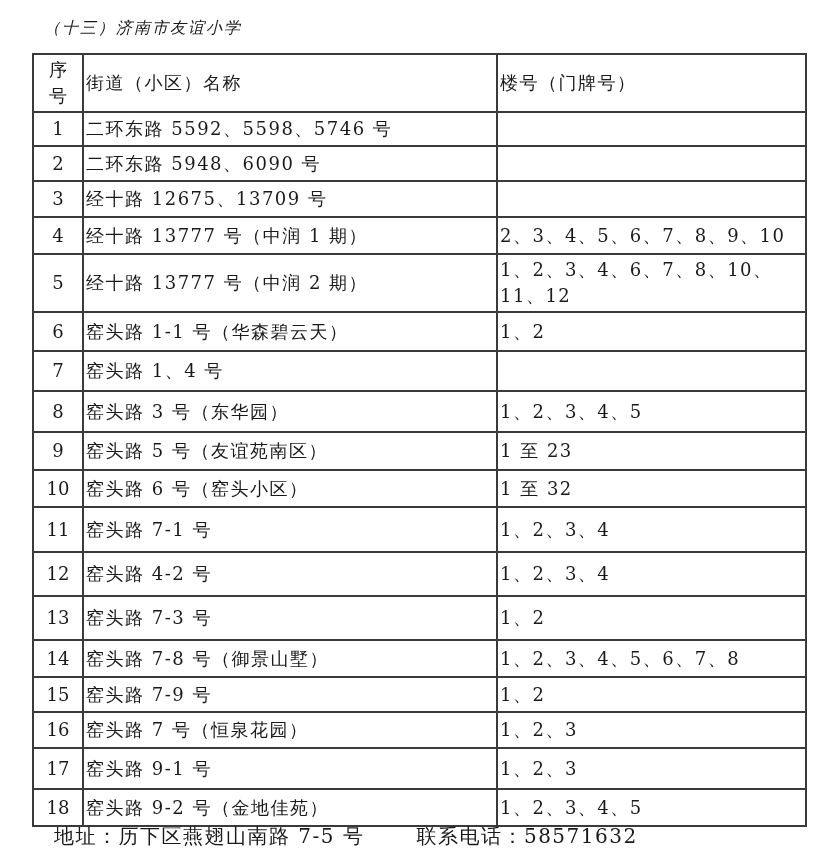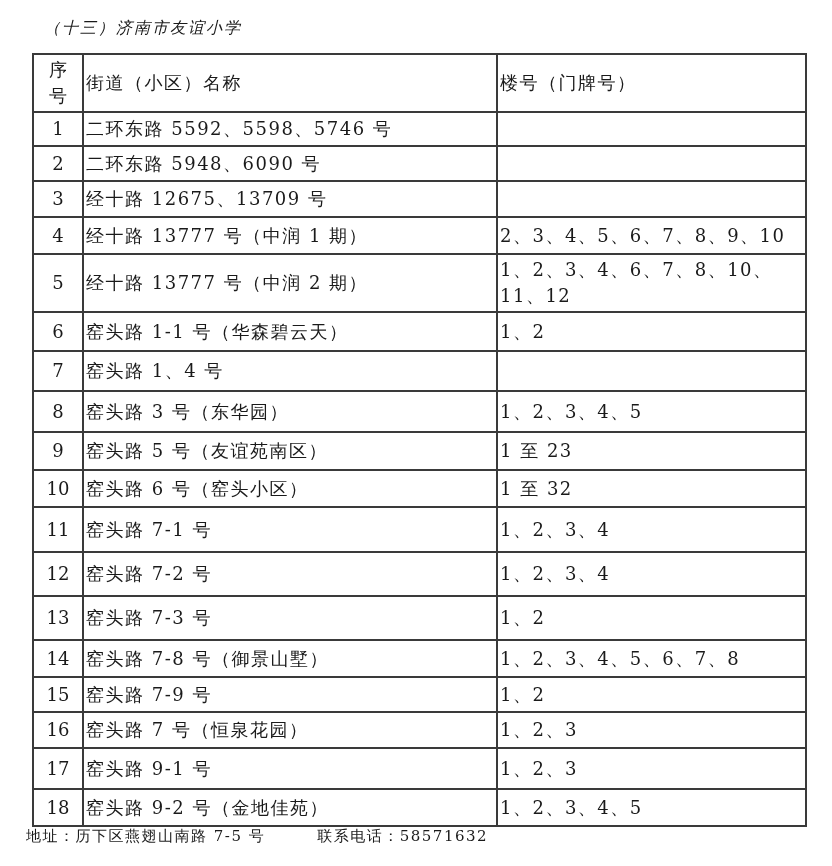--- a/index.html
+++ b/index.html
@@ -26,22 +26,22 @@
     text-align: left;
     vertical-align: middle;
     letter-spacing: 1.5px;
     line-height: 26px;
   }
   table.roster .c-no { width: 48px; padding: 0; text-align: center; letter-spacing: 0; }
   table.roster .c-name { width: 408px; }
   table.roster .c-bld { }
   table.roster th.c-no { line-height: 26px; }
   .footer {
-    position: absolute; left: 26px; top: 822px;
-    font-size: 15px; letter-spacing: 1.5px; line-height: 28px;
+    position: absolute; left: 54px; top: 822px;
+    font-size: 20px; letter-spacing: 1.5px; line-height: 28px;
     white-space: pre;
   }
   .footer .gap { display: inline-block; width: 52px; }
 </style>
 </head>
 <body>
 
 <div class="title">（十三）济南市友谊小学</div>
 
 <table class="roster">
@@ -106,21 +106,21 @@
         <td class="c-name">窑头路 6 号（窑头小区）</td>
         <td class="c-bld">1 至 32</td>
       </tr>
       <tr style="height: 45px;">
         <td class="c-no">11</td>
         <td class="c-name">窑头路 7-1 号</td>
         <td class="c-bld">1、2、3、4</td>
       </tr>
       <tr style="height: 44px;">
         <td class="c-no">12</td>
-        <td class="c-name">窑头路 7-2 号</td>
+        <td class="c-name">窑头路 4-2 号</td>
         <td class="c-bld">1、2、3、4</td>
       </tr>
       <tr style="height: 44px;">
         <td class="c-no">13</td>
         <td class="c-name">窑头路 7-3 号</td>
         <td class="c-bld">1、2</td>
       </tr>
       <tr style="height: 37px;">
         <td class="c-no">14</td>
         <td class="c-name">窑头路 7-8 号（御景山墅）</td>

